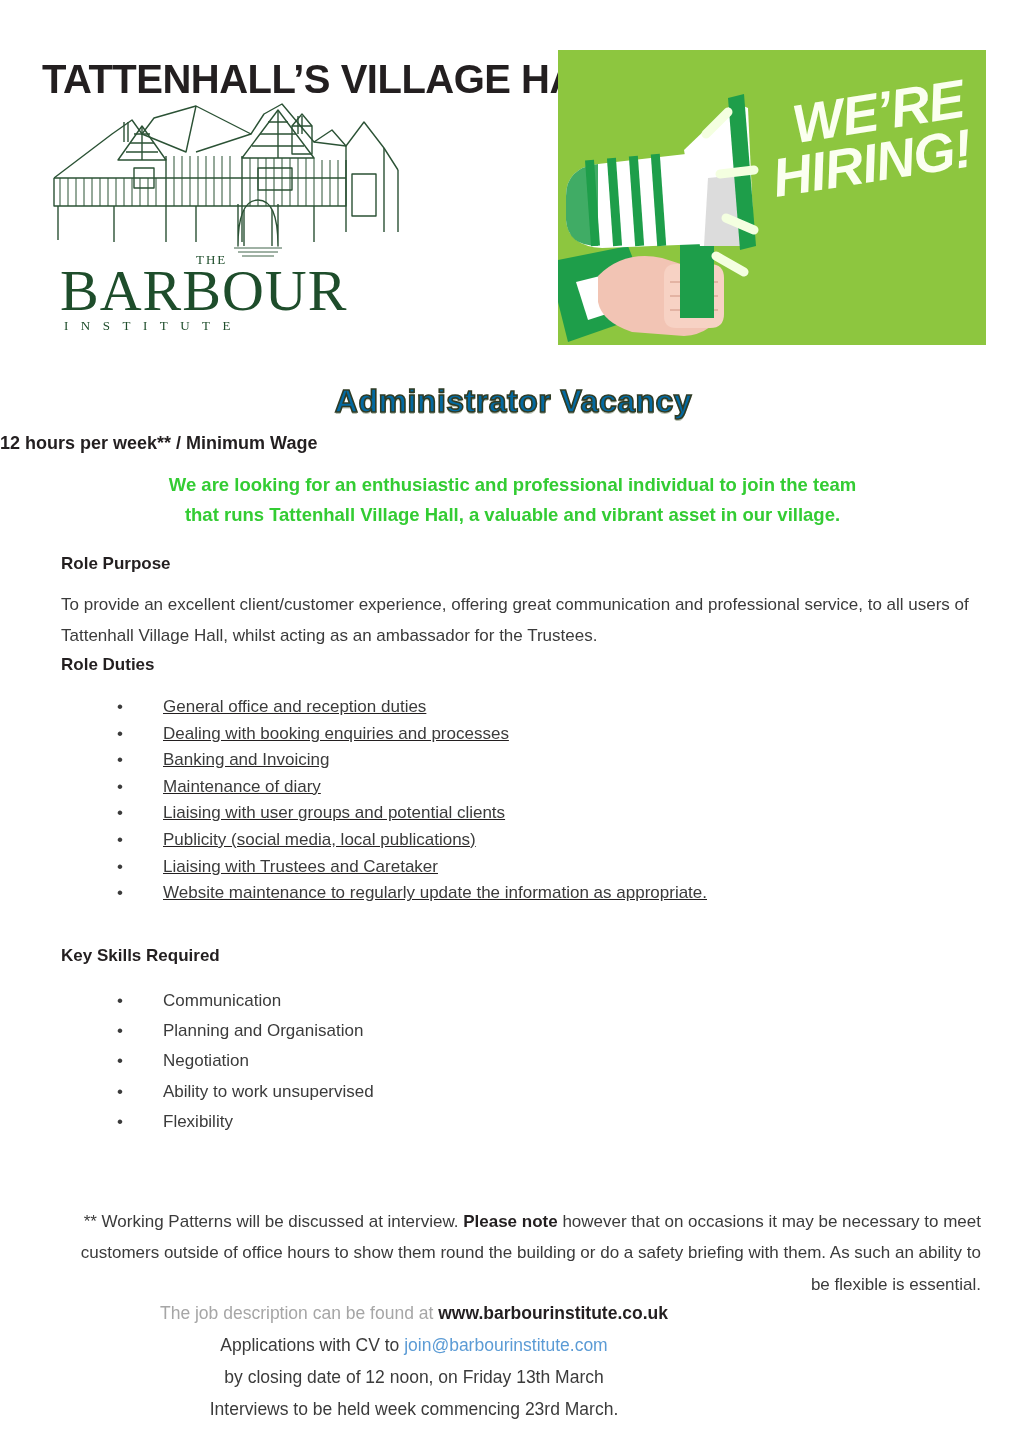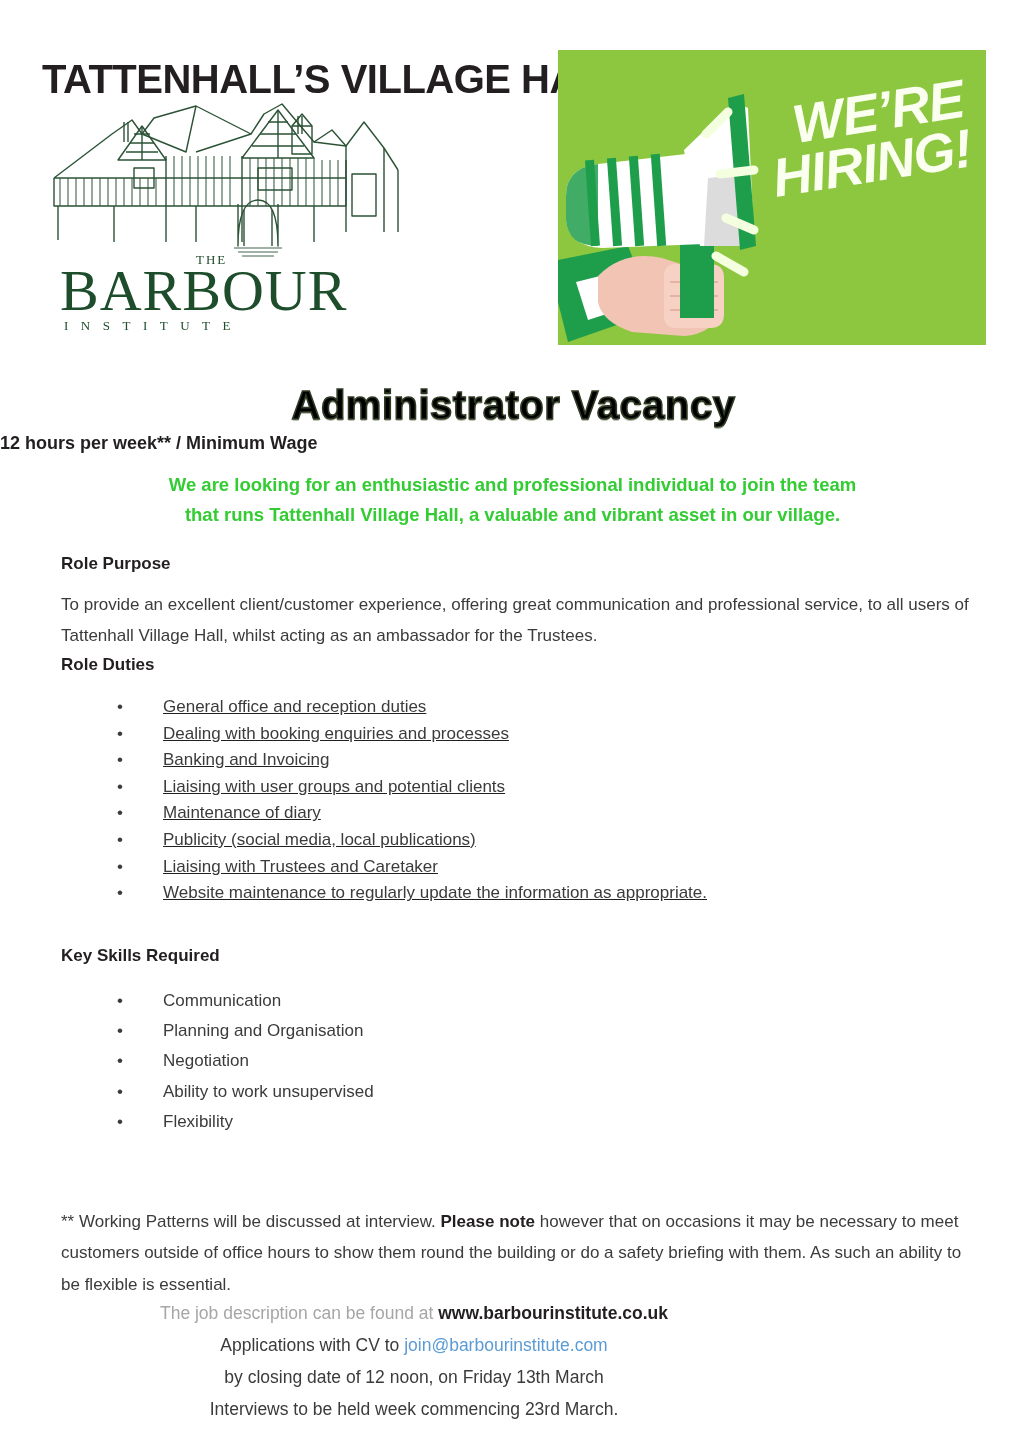--- a/index.html
+++ b/index.html
@@ -96,24 +96,24 @@
   .banner-line1 { font-size: 54px; display: block; }
   .banner-line2 { font-size: 54px; display: block; }
 
   
   .vacancy-title {
     position: absolute;
     top: 383px;
     left: 0;
     width: 1027px;
     text-align: center;
-    font-size: 40px;
+    font-size: 32px;
     font-weight: bold;
     letter-spacing: 0.5px;
-    color: #000000;
+    color: #0369a1;
     -webkit-text-stroke: 1.6px #2f3b24;
     text-shadow: 0 2px 0 rgba(60,80,40,0.35);
   }
   .hours-line {
     position: absolute;
     top: 433px;
     left: 0;
     width: 1027px;
     font-size: 18px;
     font-weight: bold;
@@ -173,20 +173,21 @@
   #skills-list li { line-height: 30.2px; }
 
   .note {
     position: absolute;
     left: 61px;
     top: 1206px;
     width: 920px;
     font-size: 17px;
     line-height: 1.85;
     color: #3b3b3b;
+    text-align: right;
   }
   .note b { color: #231f20; }
 
   
   .footer {
     position: absolute;
     top: 1298px;
     left: 0;
     width: 828px;
     text-align: center;
@@ -302,22 +303,22 @@
 </div>
 
 <div class="section-head" style="top:554px;">Role Purpose</div>
 <div class="body-para" style="top:590px;">To provide an excellent client/customer experience, offering great communication and professional service, to all users of Tattenhall Village Hall, whilst acting as an ambassador for the Trustees.</div>
 
 <div class="section-head" style="top:655px;">Role Duties</div>
 <ul class="bullet-list" id="duties-list">
   <li><span>General office and reception duties</span></li>
   <li><span>Dealing with booking enquiries and processes</span></li>
   <li><span>Banking and Invoicing</span></li>
+  <li><span>Maintenance of diary</span></li>
   <li><span>Liaising with user groups and potential clients</span></li>
-  <li><span>Maintenance of diary</span></li>
   <li><span>Publicity (social media, local publications)</span></li>
   <li><span>Liaising with Trustees and Caretaker</span></li>
   <li><span>Website maintenance to regularly update the information as appropriate.</span></li>
 </ul>
 
 <div class="section-head" style="top:946px;">Key Skills Required</div>
 <ul class="bullet-list" id="skills-list">
   <li><span>Communication</span></li>
   <li><span>Planning and Organisation</span></li>
   <li><span>Negotiation</span></li>

